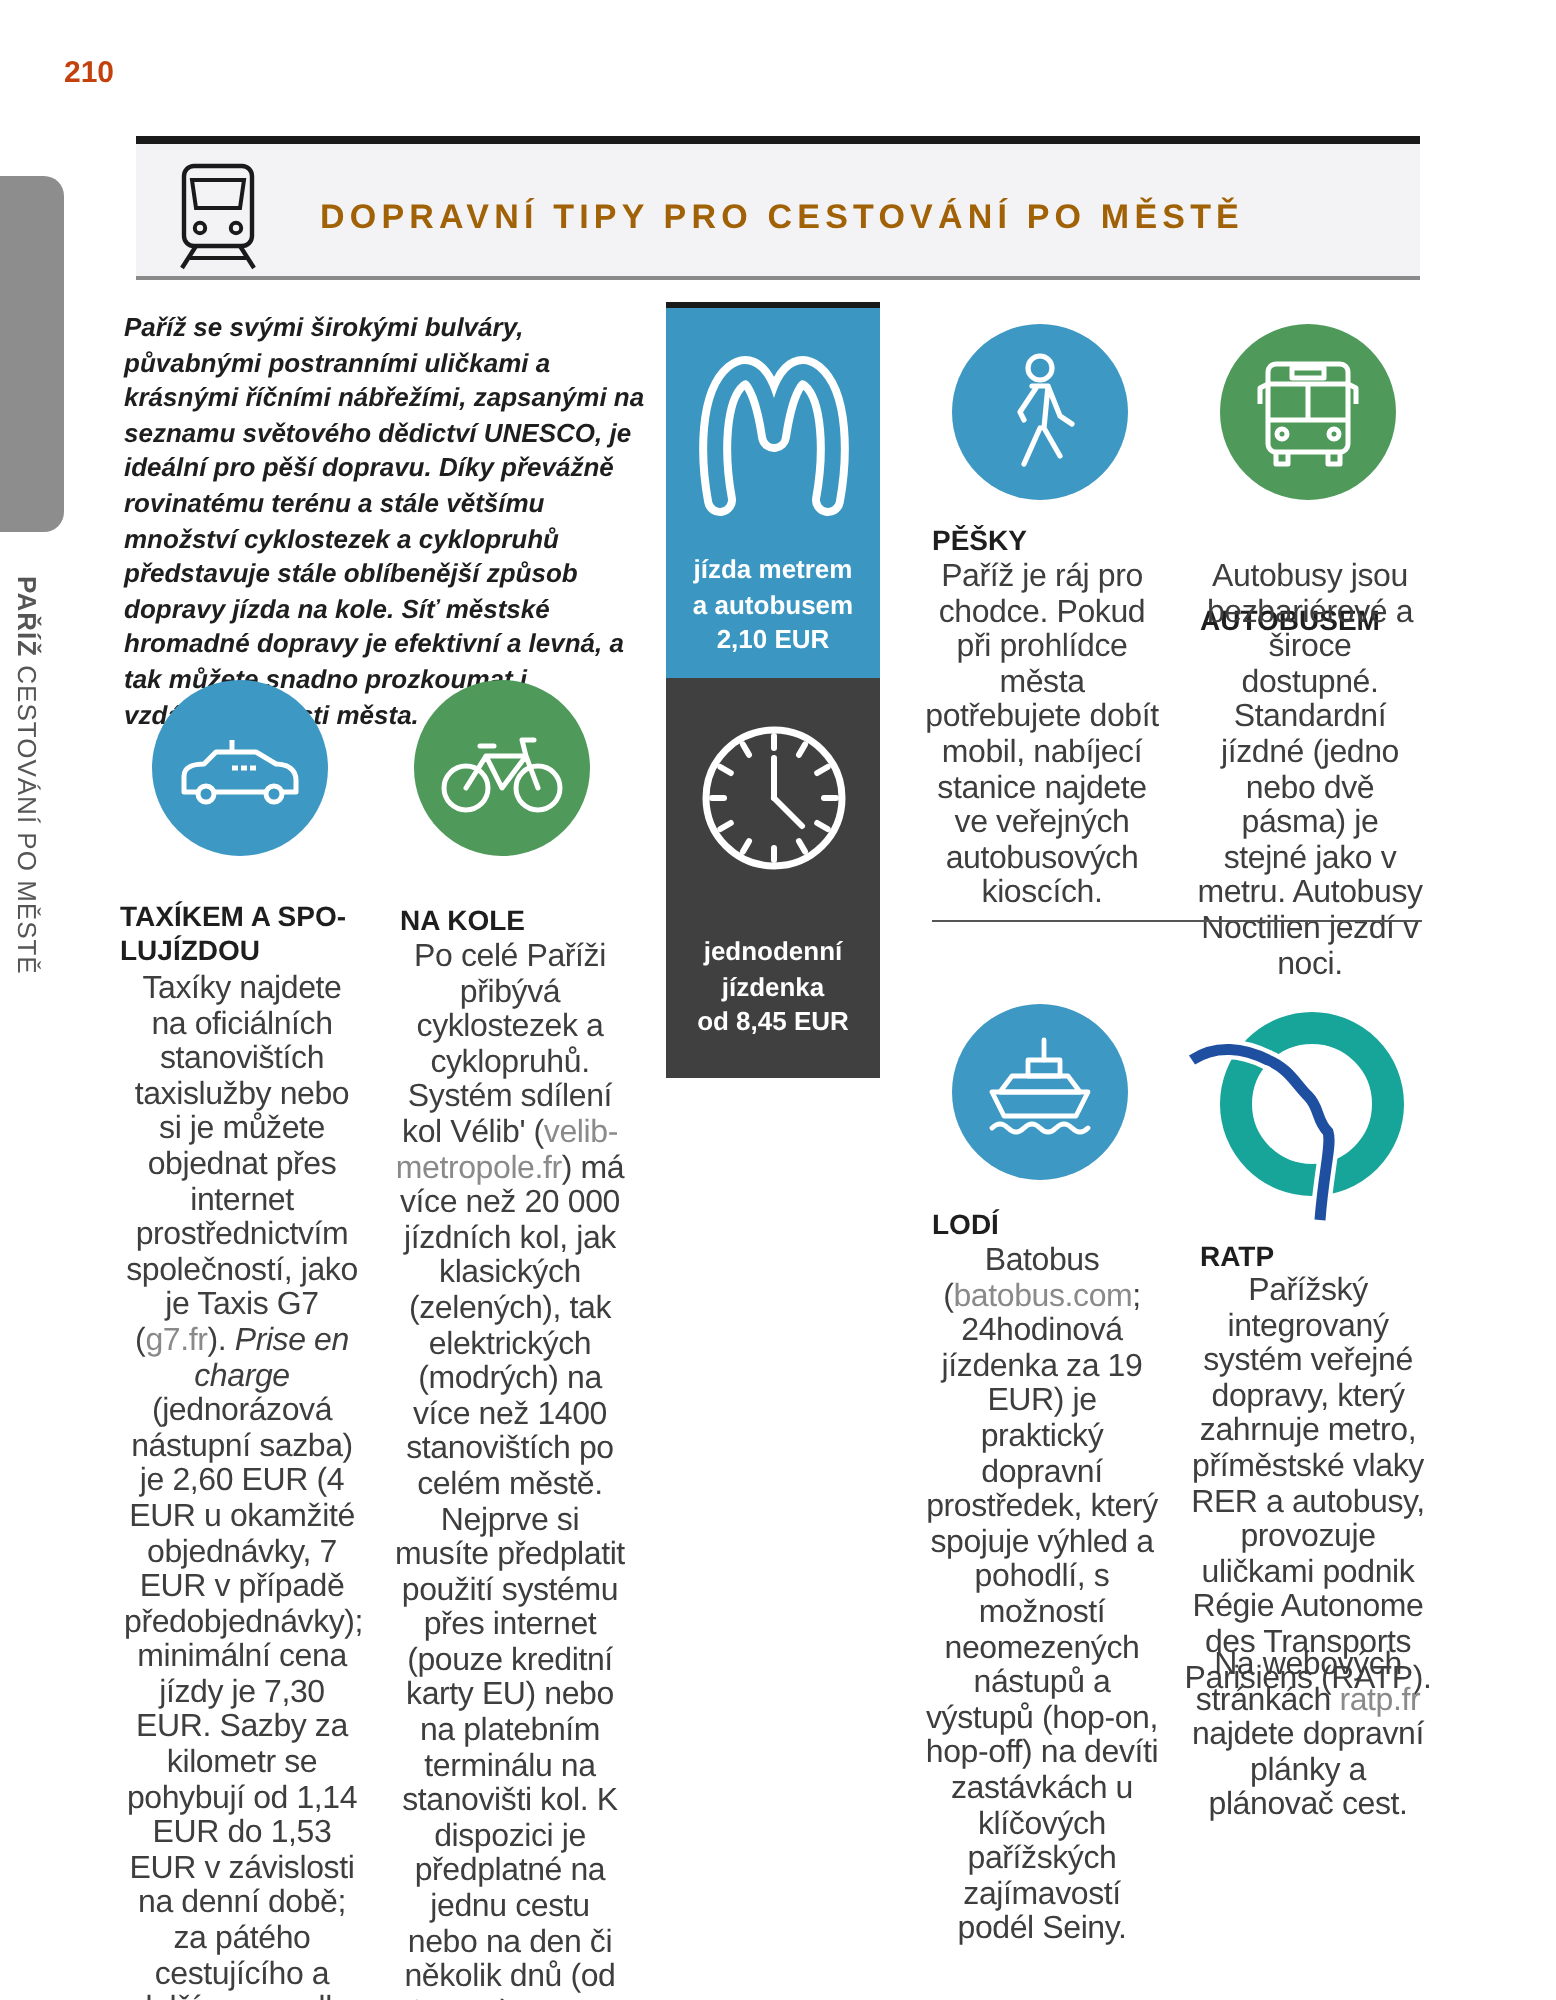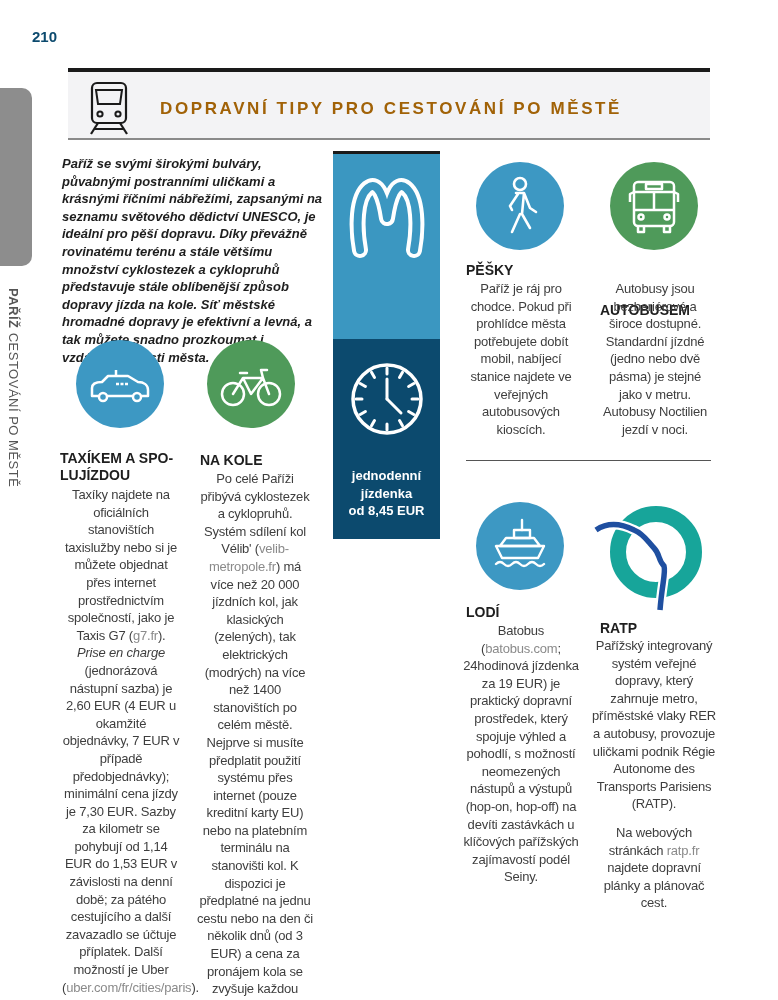--- a/index.html
+++ b/index.html
@@ -1,45 +1,45 @@
 <!DOCTYPE html>
 <html><head>
 <meta charset="utf-8">
 <style>
   html, body { margin:0; padding:0; background:#ffffff; }
   body { width:778px; height:1000px; position:relative; overflow:hidden;
          font-family:"Liberation Sans", sans-serif; color:#3a3a3a; }
-  .page-number { position:absolute; left:32px; top:28px; font-size:15px; font-weight:bold; color:#0c4a6e; }
+  .page-number { position:absolute; left:32px; top:28px; font-size:15px; font-weight:bold; color:#c2410c; }
   .side-tab { position:absolute; left:0; top:88px; width:32px; height:178px; background:#8d8d8d;
               border-radius:0 10px 10px 0; }
   .side-label { position:absolute; left:6px; top:288px; writing-mode:vertical-rl; font-size:13px;
                 letter-spacing:0.5px; color:#555; white-space:nowrap; }
   .side-label b { font-weight:bold; }
   .header-box { position:absolute; left:68px; top:68px; width:642px; height:72px; background:#f3f3f5;
                 border-top:4px solid #1a1a1a; border-bottom:2px solid #8a8a8a; box-sizing:border-box; }
   .header-icon { position:absolute; left:18px; top:8px; width:46px; height:56px; }
   .header-title { position:absolute; left:92px; top:27px; font-size:17px; font-weight:bold;
                   letter-spacing:2.6px; color:#a16207; }
   .intro { position:absolute; left:62px; top:155px; width:268px; font-size:13px; line-height:17.6px;
            font-style:italic; font-weight:bold; color:#1e1e1e; }
   .strip { position:absolute; left:333px; top:151px; width:107px; }
   .strip-seg { position:relative; width:107px; text-align:center; color:#fff; font-weight:bold;
                font-size:13px; line-height:17.5px; box-sizing:border-box; }
   .seg-metro { background:#3b97c1; height:188px; border-top:3px solid #1a1a1a; }
   .seg-free { background:#e97f81; height:180px; }
-  .seg-day { background:#0c4a6e; height:200px; }
+  .seg-day { background:#404040; height:200px; }
   .seg-icon { display:block; margin:0 auto; }
   .seg-text { position:absolute; left:0; right:0; }
   .circle { position:absolute; width:88px; height:88px; border-radius:50%; }
   .c-blue { background:#3d98c3; }
   .c-green { background:#4f9a5a; }
   .circle svg { position:absolute; left:0; top:0; width:88px; height:88px; }
   .card-title { position:absolute; font-weight:bold; font-size:14px; color:#1e1e1e;
                 line-height:17px; }
-  .card-body { position:absolute; text-align:center; font-size:13px; line-height:17.6px; color:#3e3e3e;
+  .card-body { position:absolute; text-align:center; font-size:16px; line-height:17.6px; color:#3e3e3e;
                letter-spacing:-0.2px; }
   .link { color:#8a8a8a; }
   .divider { position:absolute; left:466px; top:460px; width:245px; height:1px; background:#555; }
 </style>
 </head>
 <body>
 
 <div class="page-number">210</div>
 <div class="side-tab"></div>
 <div class="side-label"><b>PAŘÍŽ</b> <span>CESTOVÁNÍ PO MĚSTĚ</span></div>
@@ -58,20 +58,25 @@
 </div>
 
 <div class="intro">Paříž se svými širokými bulváry, půvabnými postranními uličkami a krásnými říčními nábřežími, zapsanými na seznamu světového dědictví UNESCO, je ideální pro pěší dopravu. Díky převážně rovinatému terénu a stále většímu množství cyklostezek a cyklopruhů představuje stále oblíbenější způsob dopravy jízda na kole. Síť městské hromadné dopravy je efektivní a levná, a tak můžete snadno prozkoumat i vzdálenější části města.</div>
 
 <div class="strip">
   <div class="strip-seg seg-metro">
     <svg class="seg-icon" width="90" height="100" viewBox="0 0 90 100" style="margin-top:14px;">
       <path d="M18 82 C14 60 14 30 26 20 C36 12 42 30 45 50 C48 30 54 12 64 20 C76 30 76 60 72 82" fill="none" stroke="#ffffff" stroke-width="16" stroke-linecap="round" stroke-linejoin="round"></path>
       <path d="M18 82 C14 60 14 30 26 20 C36 12 42 30 45 50 C48 30 54 12 64 20 C76 30 76 60 72 82" fill="none" stroke="#3b97c1" stroke-width="8" stroke-linecap="round" stroke-linejoin="round"></path>
     </svg>
+    <div class="seg-text" style="top:122px;">
+      <div>jízda metrem</div>
+      <div>a autobusem</div>
+      <div>2,10 EUR</div>
+    </div>
   </div>
   <div class="strip-seg seg-day">
     <svg class="seg-icon" width="80" height="80" viewBox="0 0 80 80" style="padding-top:20px;">
       <circle cx="40" cy="40" r="34" fill="none" stroke="#fff" stroke-width="3.5"></circle>
       <g stroke="#fff" stroke-width="3" stroke-linecap="round">
         <line x1="40" y1="9" x2="40" y2="15"></line>
           <line x1="40" y1="65" x2="40" y2="71"></line>
         <line x1="9" y1="40" x2="15" y2="40"></line>
           <line x1="65" y1="40" x2="71" y2="40"></line>
         <line x1="55.5" y1="13.2" x2="52.5" y2="18.4"></line>

